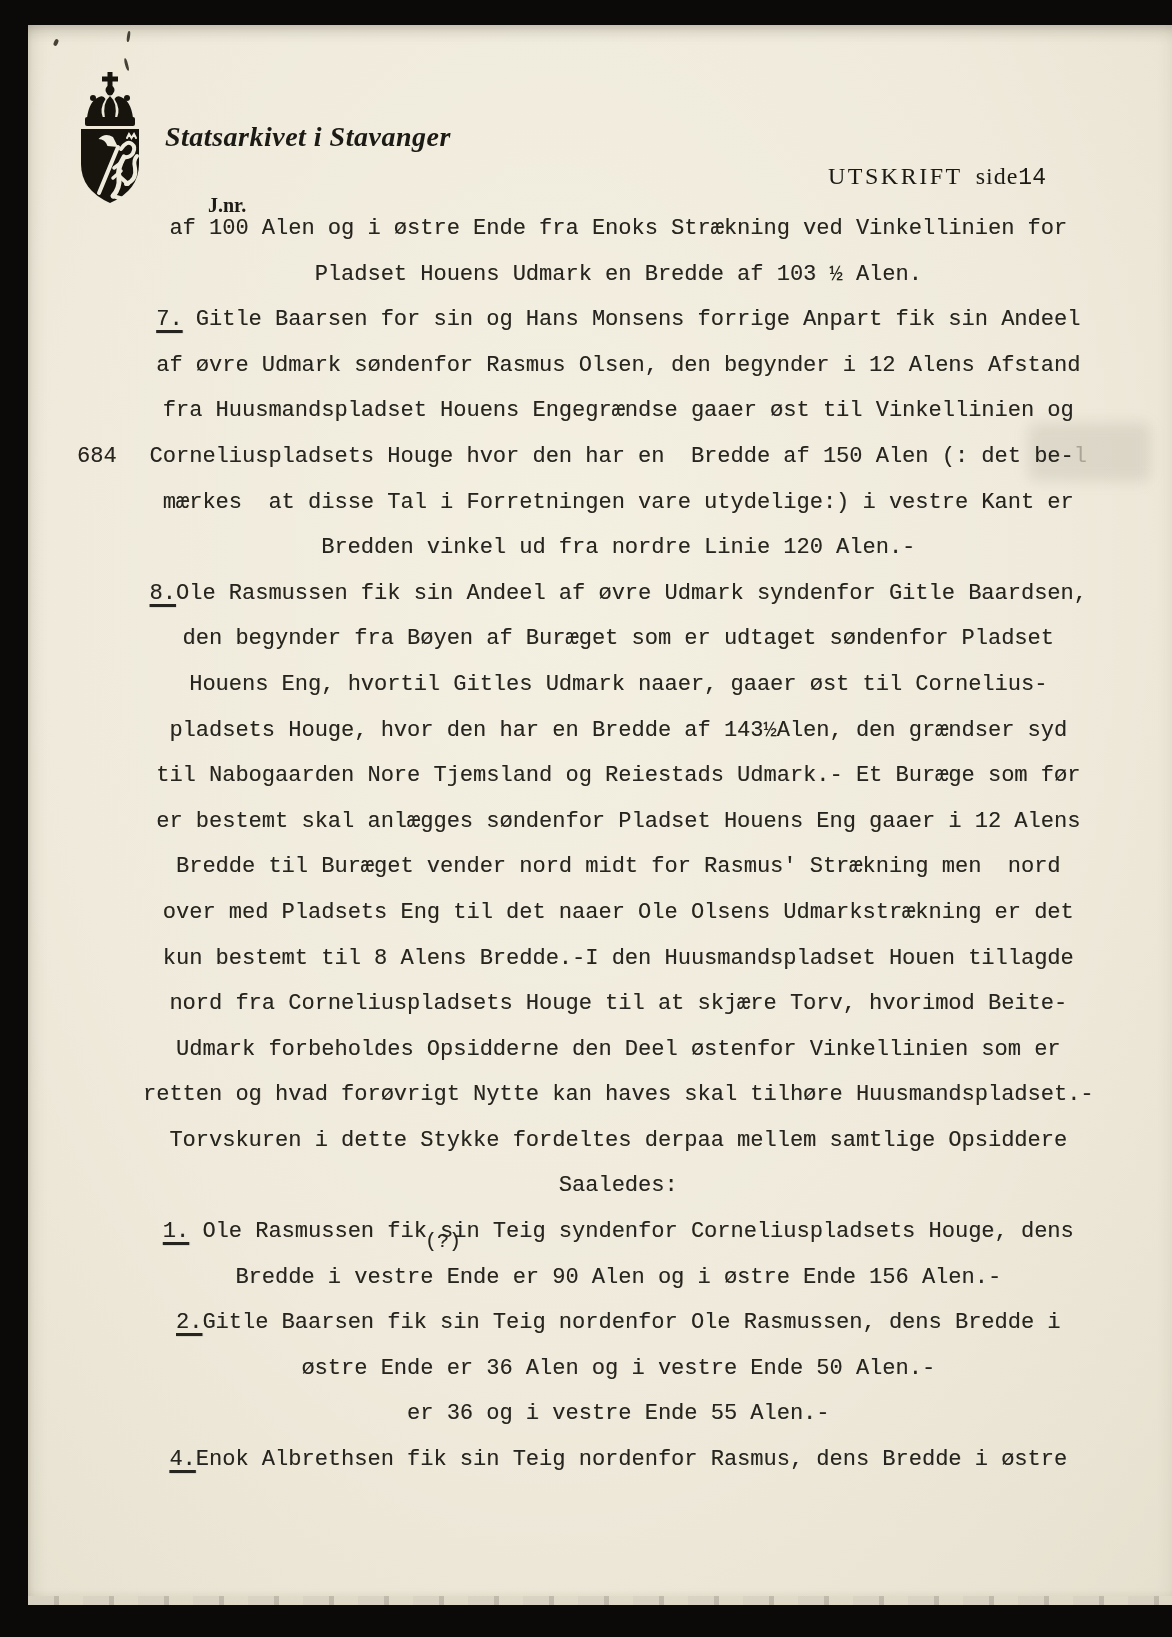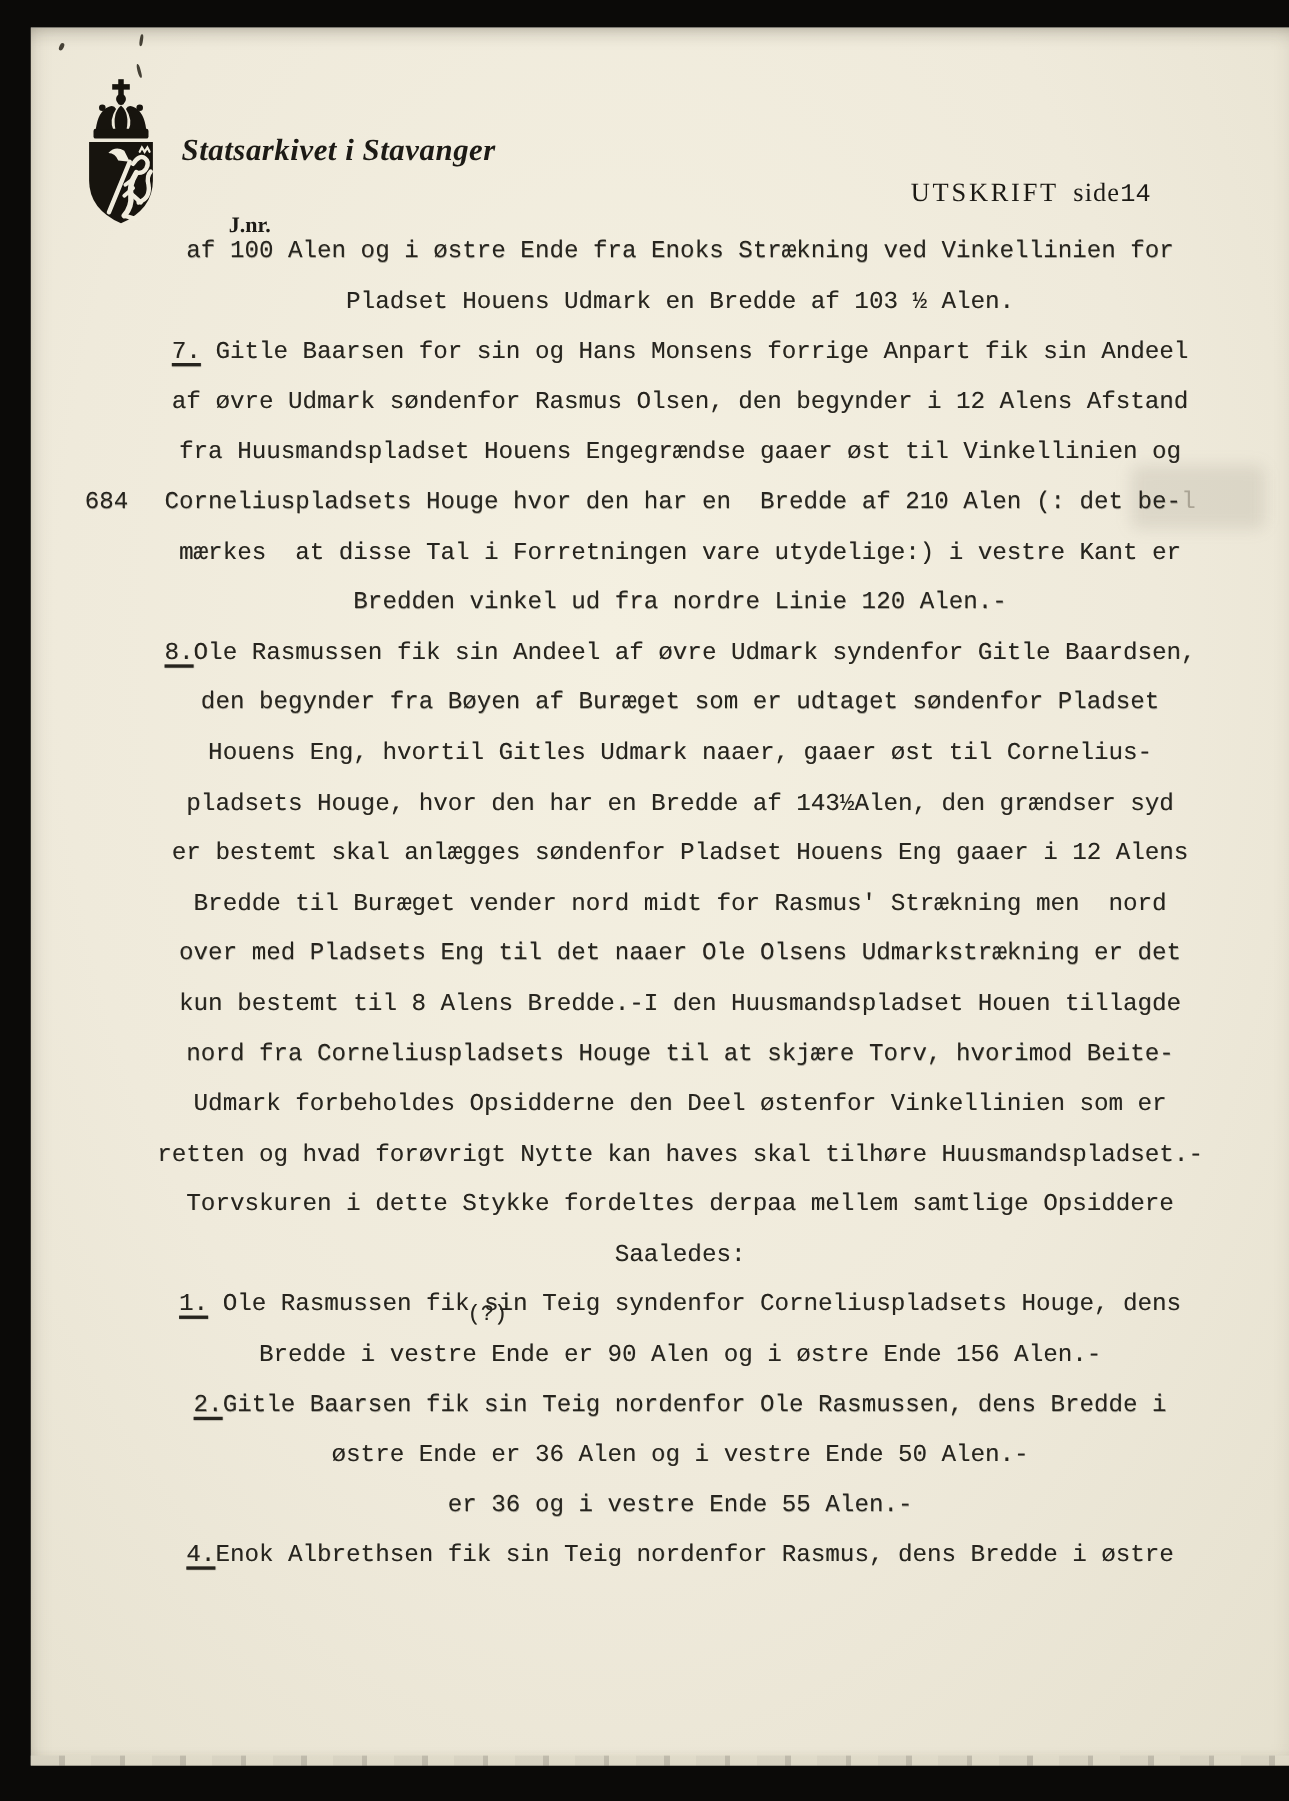--- a/index.html
+++ b/index.html
@@ -107,27 +107,28 @@
     <div class="page-head">
       <span class="uts">UTSKRIFT</span><span class="side">side</span><span class="num">14</span>
     </div>
 
     <div class="doc">
         <div class="line"><span>af 100 Alen og i østre Ende fra Enoks Strækning ved Vinkellinien for</span></div>
         <div class="line"><span>Pladset Houens Udmark en Bredde af 103 ½ Alen.</span></div>
         <div class="line"><span class="u">7.</span><span> Gitle Baarsen for sin og Hans Monsens forrige Anpart fik sin Andeel</span></div>
         <div class="line"><span>af øvre Udmark søndenfor Rasmus Olsen, den begynder i 12 Alens Afstand</span></div>
         <div class="line"><span>fra Huusmandspladset Houens Engegrændse gaaer øst til Vinkellinien og</span></div>
-        <div class="line"><span class="margin-num">684</span><span>Corneliuspladsets Houge hvor den har en  Bredde af 210 Alen (: det be-</span><span class="ghost">l</span></div>
+        <div class="line"><span class="margin-num">684</span><span>Corneliuspladsets Houge hvor den har en  Bredde af 150 Alen (: det be-</span><span class="ghost">l</span></div>
         <div class="line"><span>mærkes  at disse Tal i Forretningen vare utydelige:) i vestre Kant er</span></div>
         <div class="line"><span>Bredden vinkel ud fra nordre Linie 120 Alen.-</span></div>
         <div class="line"><span class="u">8.</span><span>Ole Rasmussen fik sin Andeel af øvre Udmark syndenfor Gitle Baardsen,</span></div>
         <div class="line"><span>den begynder fra Bøyen af Buræget som er udtaget søndenfor Pladset</span></div>
         <div class="line"><span>Houens Eng, hvortil Gitles Udmark naaer, gaaer øst til Cornelius-</span></div>
         <div class="line"><span>pladsets Houge, hvor den har en Bredde af 143½Alen, den grændser syd</span></div>
+        <div class="line"><span>til Nabogaarden Nore Tjemsland og Reiestads Udmark.- Et Buræge som før</span></div>
         <div class="line"><span>er bestemt skal anlægges søndenfor Pladset Houens Eng gaaer i 12 Alens</span></div>
         <div class="line"><span>Bredde til Buræget vender nord midt for Rasmus' Strækning men  nord</span></div>
         <div class="line"><span>over med Pladsets Eng til det naaer Ole Olsens Udmarkstrækning er det</span></div>
         <div class="line"><span>kun bestemt til 8 Alens Bredde.-I den Huusmandspladset Houen tillagde</span></div>
         <div class="line"><span>nord fra Corneliuspladsets Houge til at skjære Torv, hvorimod Beite-</span></div>
         <div class="line"><span>Udmark forbeholdes Opsidderne den Deel østenfor Vinkellinien som er</span></div>
         <div class="line"><span>retten og hvad forøvrigt Nytte kan haves skal tilhøre Huusmandspladset.-</span></div>
         <div class="line"><span>Torvskuren i dette Stykke fordeltes derpaa mellem samtlige Opsiddere</span></div>
         <div class="line"><span>Saaledes:</span></div>
         <div class="line"><span class="u">1.</span><span> Ole Rasmussen fik sin Teig syndenfor Corneliuspladsets Houge, dens</span></div>

